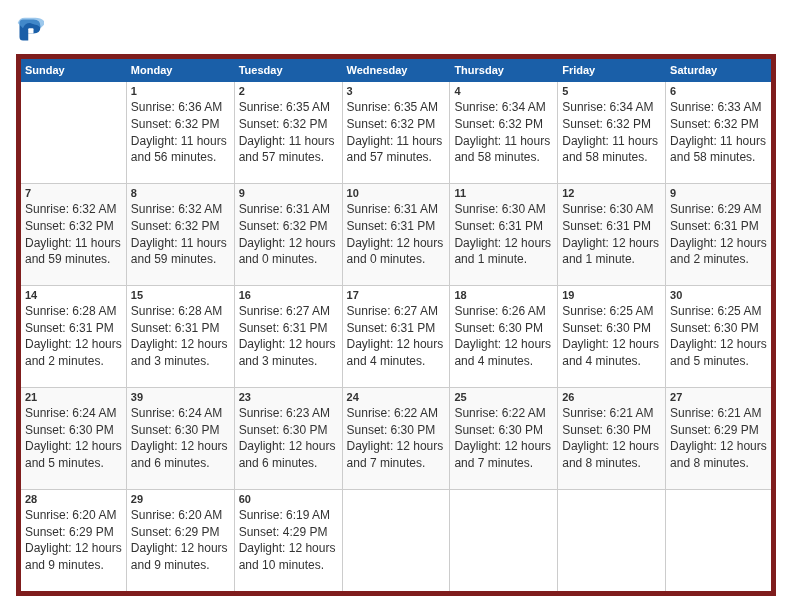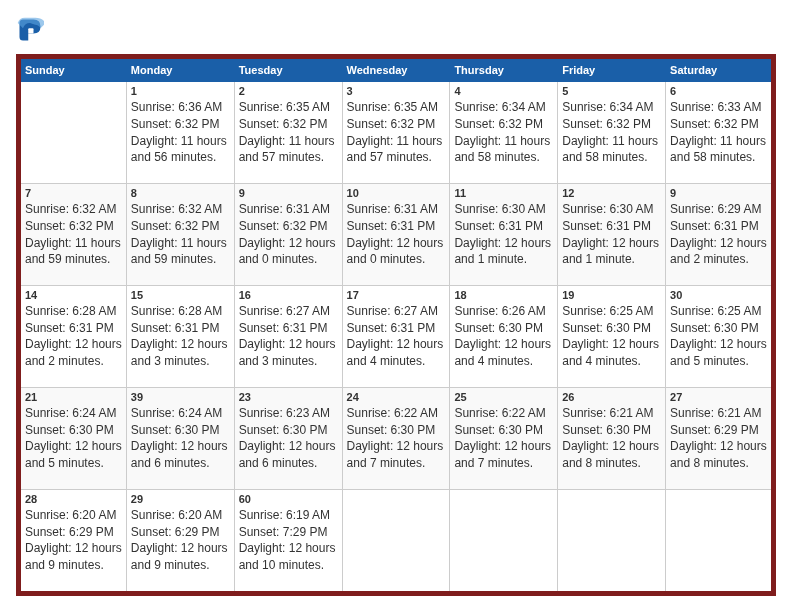--- a/index.html
+++ b/index.html
@@ -340,21 +340,21 @@
           <td>
             <span class="day-num">29</span>
             <div class="day-info" style="white-space: pre-line;">Sunrise: 6:20 AM
 Sunset: 6:29 PM
 Daylight: 12 hours
 and 9 minutes.</div>
           </td>
           <td>
             <span class="day-num">60</span>
             <div class="day-info" style="white-space: pre-line;">Sunrise: 6:19 AM
-Sunset: 7:29 PM
+Sunset: 4:29 PM
 Daylight: 12 hours
 and 10 minutes.</div>
           </td>
           <td class="empty-cell"></td>
           <td class="empty-cell"></td>
           <td class="empty-cell"></td>
           <td class="empty-cell"></td>
         </tr>
       </tbody>
   </table>

